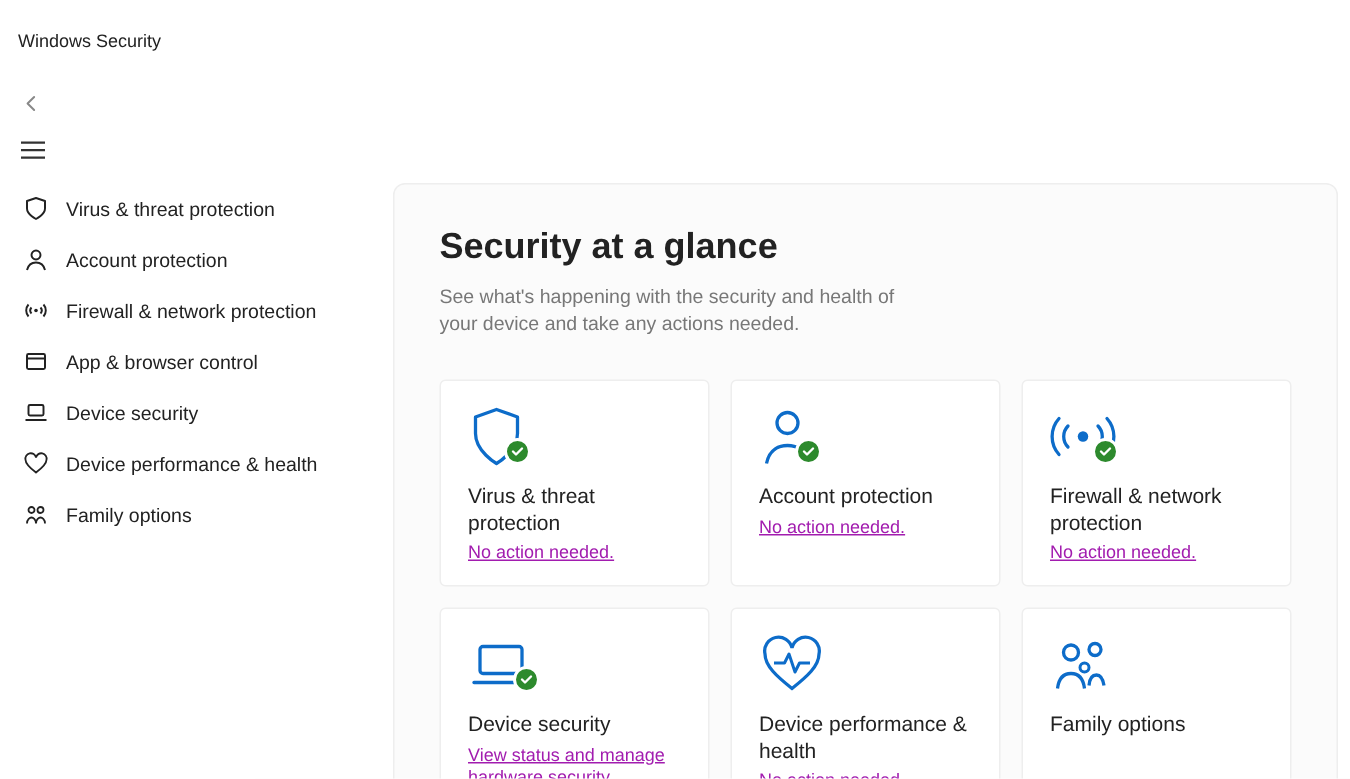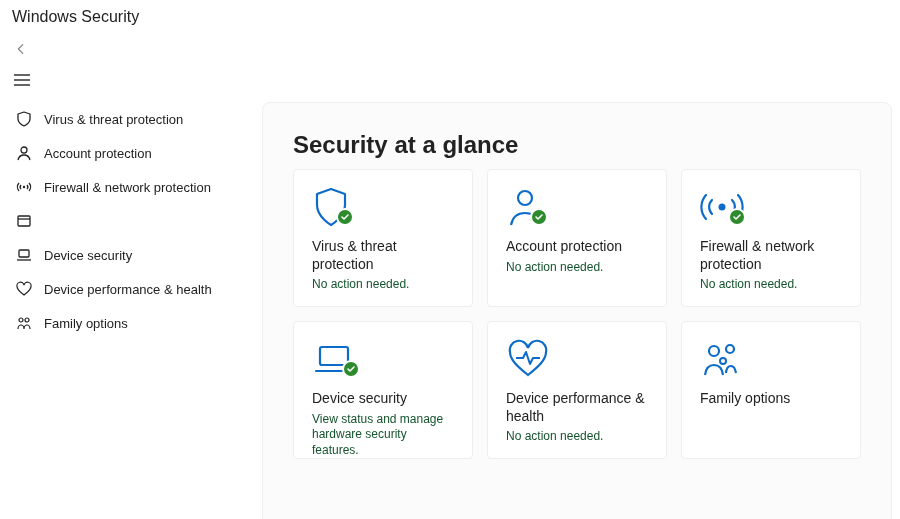--- a/index.html
+++ b/index.html
@@ -5,22 +5,22 @@
   * { box-sizing: border-box; margin: 0; padding: 0; }
   body {
     font-family: "Segoe UI", Arial, sans-serif;
     background: #ffffff;
     color: #1a1a1a;
     width: 900px;
     height: 519px;
     overflow: hidden;
   }
   .app-title {
-    font-size: 16px;
-    padding: 8px 12px;
+    font-size: 12px;
+    padding: 20px 12px;
     color: #222;
   }
   .back-btn {
     padding: 4px 14px;
     margin-top: 4px;
     color: #888;
     font-size: 14px;
   }
   .hamburger {
     padding: 6px 14px;
@@ -117,22 +117,23 @@
     position: relative;
   }
   .tile-title {
     font-size: 14px;
     color: #222;
     margin-bottom: 4px;
     line-height: 1.25;
   }
   .tile-desc {
     font-size: 12px;
-    color: #14532d;
+    color: #a21caf;
     line-height: 1.3;
+    text-decoration: underline;
   }
   .badge-check {
     position: absolute;
     width: 18px;
     height: 18px;
     background: #2d8a2d;
     border-radius: 50%;
     border: 2px solid #fff;
     display: flex;
     align-items: center;
@@ -195,20 +196,21 @@
         <span>Firewall &amp; network protection</span>
       </div>
 
       <div class="sidebar-item">
         <span class="sicon">
           <svg width="16" height="16" viewBox="0 0 16 16">
               <rect x="2" y="3" width="12" height="10" rx="1" fill="none" stroke="#222" stroke-width="1.3"></rect>
               <path d="M2 6h12" stroke="#222" stroke-width="1.3"></path>
             </svg>
         </span>
+        <span>App &amp; browser control</span>
       </div>
 
       <div class="sidebar-item">
         <span class="sicon">
           <svg width="16" height="16" viewBox="0 0 16 16">
               <rect x="3" y="3" width="10" height="7" rx="1" fill="none" stroke="#222" stroke-width="1.3"></rect>
               <path d="M1 13h14" stroke="#222" stroke-width="1.3"></path>
             </svg>
         </span>
         <span>Device security</span>
@@ -234,20 +236,21 @@
         <span>Family options</span>
       </div>
 
 
     </div>
   </div>
 
   <div class="main">
     <div class="content-card">
       <div class="page-title">Security at a glance</div>
+      <div class="page-sub">See what's happening with the security and health of your device and take any actions needed.</div>
 
       <div class="tiles">
 
         <div class="tile">
           <div class="tile-icon">
             <svg width="38" height="40" viewBox="0 0 38 40">
                 <path d="M19 2 L33 7 V18 C33 30 19 38 19 38 C19 38 5 30 5 18 V7 Z" fill="none" stroke="#0d6cc9" stroke-width="2.2" stroke-linejoin="round"></path>
               </svg>
             <span class="badge-check">
                 <svg width="10" height="10" viewBox="0 0 10 10">

